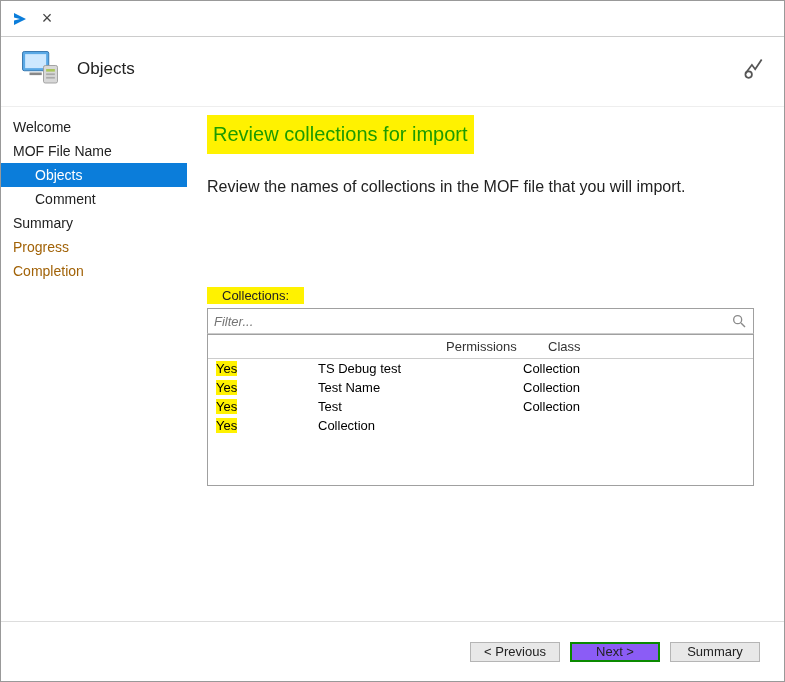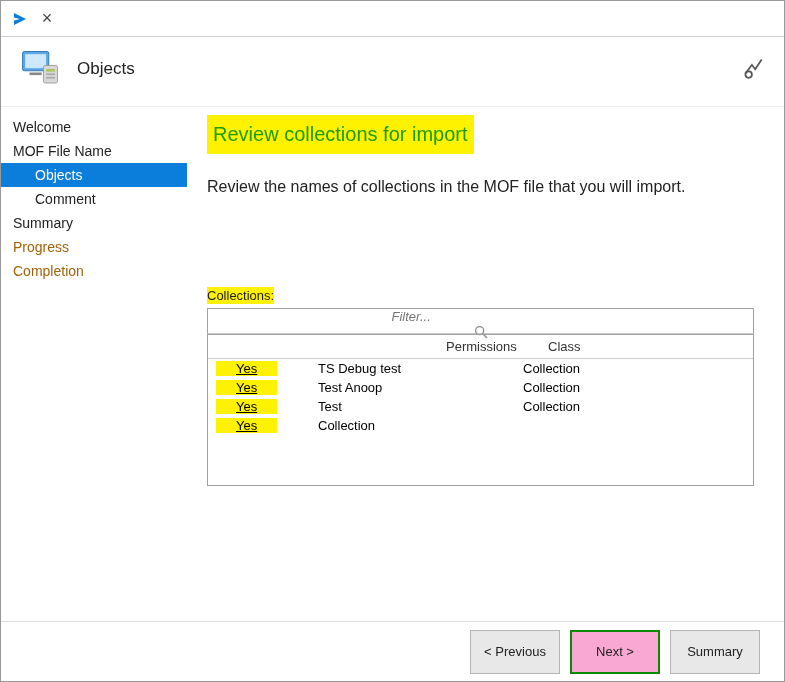--- a/index.html
+++ b/index.html
@@ -112,32 +112,31 @@
       background: #fff200;
     }
     .instructions {
       font-size: 16px;
       color: #222;
       margin-bottom: 90px;
     }
     .collections-label {
       font-size: 13px;
       color: #222;
-      padding: 1px 0;
+      padding: 1px 15px;
       display: inline-block;
       margin-bottom: 4px;
     }
     .filter-wrap {
       display: flex;
       align-items: center;
       border: 1px solid #a0a0a0;
       border-bottom: 1px solid #ccc;
       height: 26px;
       padding: 0 6px;
-      flex-direction: column;
     }
     .filter-wrap input {
       border: none;
       outline: none;
       flex: 1;
       font-size: 13px;
       color: #444;
       font-style: italic;
     }
     .filter-wrap .search-icon {
@@ -166,43 +165,42 @@
       width: 110px;
       padding-left: 8px;
     }
     .table .col-name {
       width: 205px;
     }
     .table .col-class {
       flex: 1;
     }
     .table .col-perm span {
-      padding: 0 20px;
-      text-decoration: underline;
+      padding: 0 0;
     }
     .footer {
       display: flex;
       justify-content: flex-end;
       align-items: center;
       gap: 10px;
       padding: 14px 24px;
       border-top: 1px solid #ddd;
       height: 60px;
     }
     .footer button {
       min-width: 90px;
-      height: 44px;
+      height: 20px;
       background: #e8e8e8;
       border: 1px solid #b5b5b5;
       font-size: 13px;
       color: #222;
       cursor: pointer;
     }
     .footer button.highlighted {
-      background: #f9a8d4;
+      background: #8b5cf6;
       border: 2px solid #0a8a00;
     }
   </style>
 </head>
 <body>
 
 <div class="dialog">
 
   <div class="titlebar">
     <span class="arrow-icon">
@@ -272,21 +270,21 @@
           <div class="col-perm">Permissions</div>
           <div class="col-name">Class</div>
         </div>
         <div class="row">
           <div class="col-perm"><span class="hl">Yes</span></div>
           <div class="col-name">TS Debug test</div>
           <div class="col-class">Collection</div>
         </div>
         <div class="row">
           <div class="col-perm"><span class="hl">Yes</span></div>
-          <div class="col-name">Test Anoop</div>
+          <div class="col-name">Test Name</div>
           <div class="col-class">Collection</div>
         </div>
         <div class="row">
           <div class="col-perm"><span class="hl">Yes</span></div>
           <div class="col-name">Test</div>
           <div class="col-class">Collection</div>
         </div>
         <div class="row">
           <div class="col-perm"><span class="hl">Yes</span></div>
           <div class="col-class">Collection</div>

